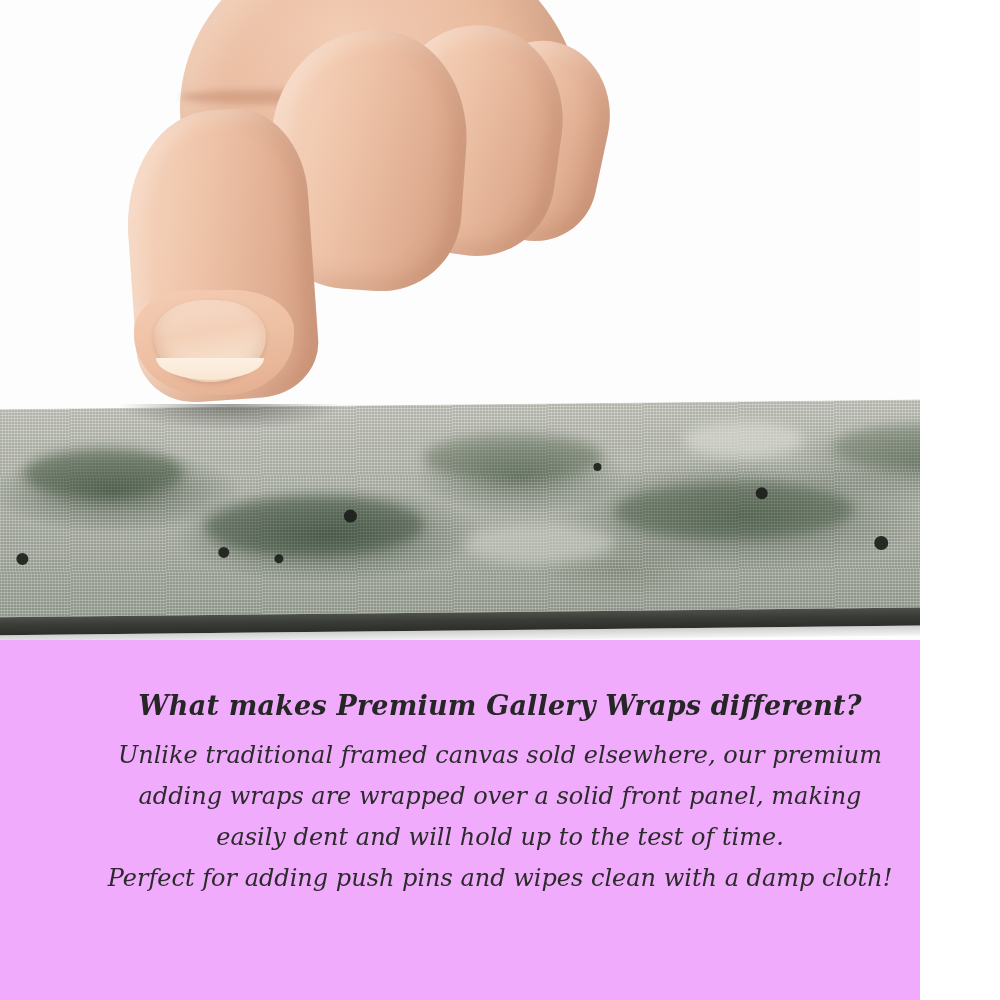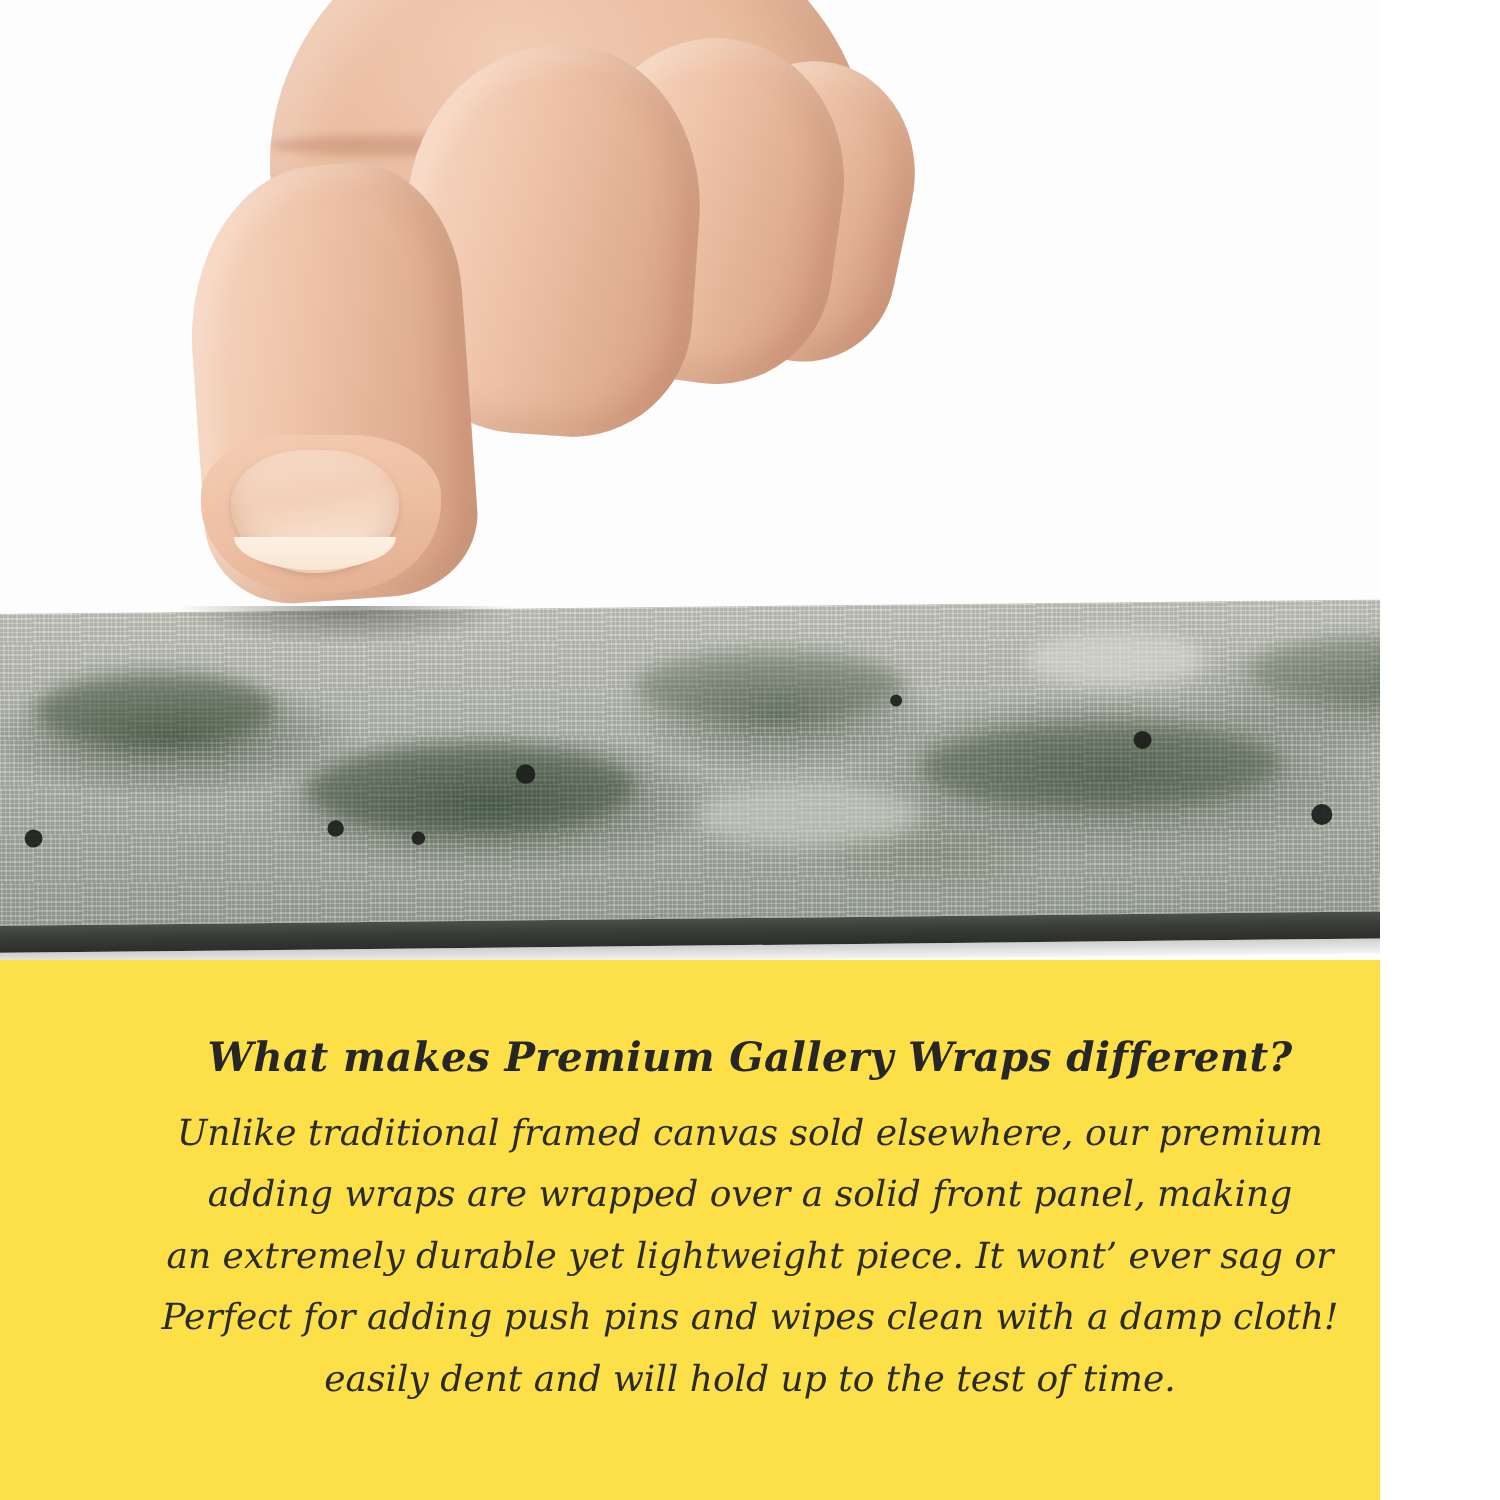--- a/index.html
+++ b/index.html
@@ -10,21 +10,21 @@
   body {
     width: 1000px;
     height: 1000px;
     font-family: "DejaVu Sans", sans-serif;
     overflow: hidden;
   }
   .page {
     position: relative;
     width: 920px;
     height: 1000px;
-    background: #fde047;
+    background: #f0abfc;
     overflow: hidden;
   }
 
   
   .photo-area {
     position: absolute;
     left: 0;
     top: 0;
     width: 1000px;
     height: 640px;
@@ -276,18 +276,17 @@
       <div class="wrap-shadow"></div>
     </div>
 
     <div class="finger-shadow"></div>
   </div>
 
   <div class="caption">
     <div class="caption-title">What makes Premium Gallery Wraps different?</div>
     <div class="caption-line">Unlike traditional framed canvas sold elsewhere, our premium</div>
     <div class="caption-line">adding wraps are wrapped over a solid front panel, making</div>
-    <div class="caption-line">an extremely durable yet lightweight piece. It wont’ ever sag or</div>
+    <div class="caption-line">easily dent and will hold up to the test of time.</div>
     <div class="caption-line">Perfect for adding push pins and wipes clean with a damp cloth!</div>
-    <div class="caption-line">easily dent and will hold up to the test of time.</div>
   </div>
 
 </div>
 
 </body></html>

